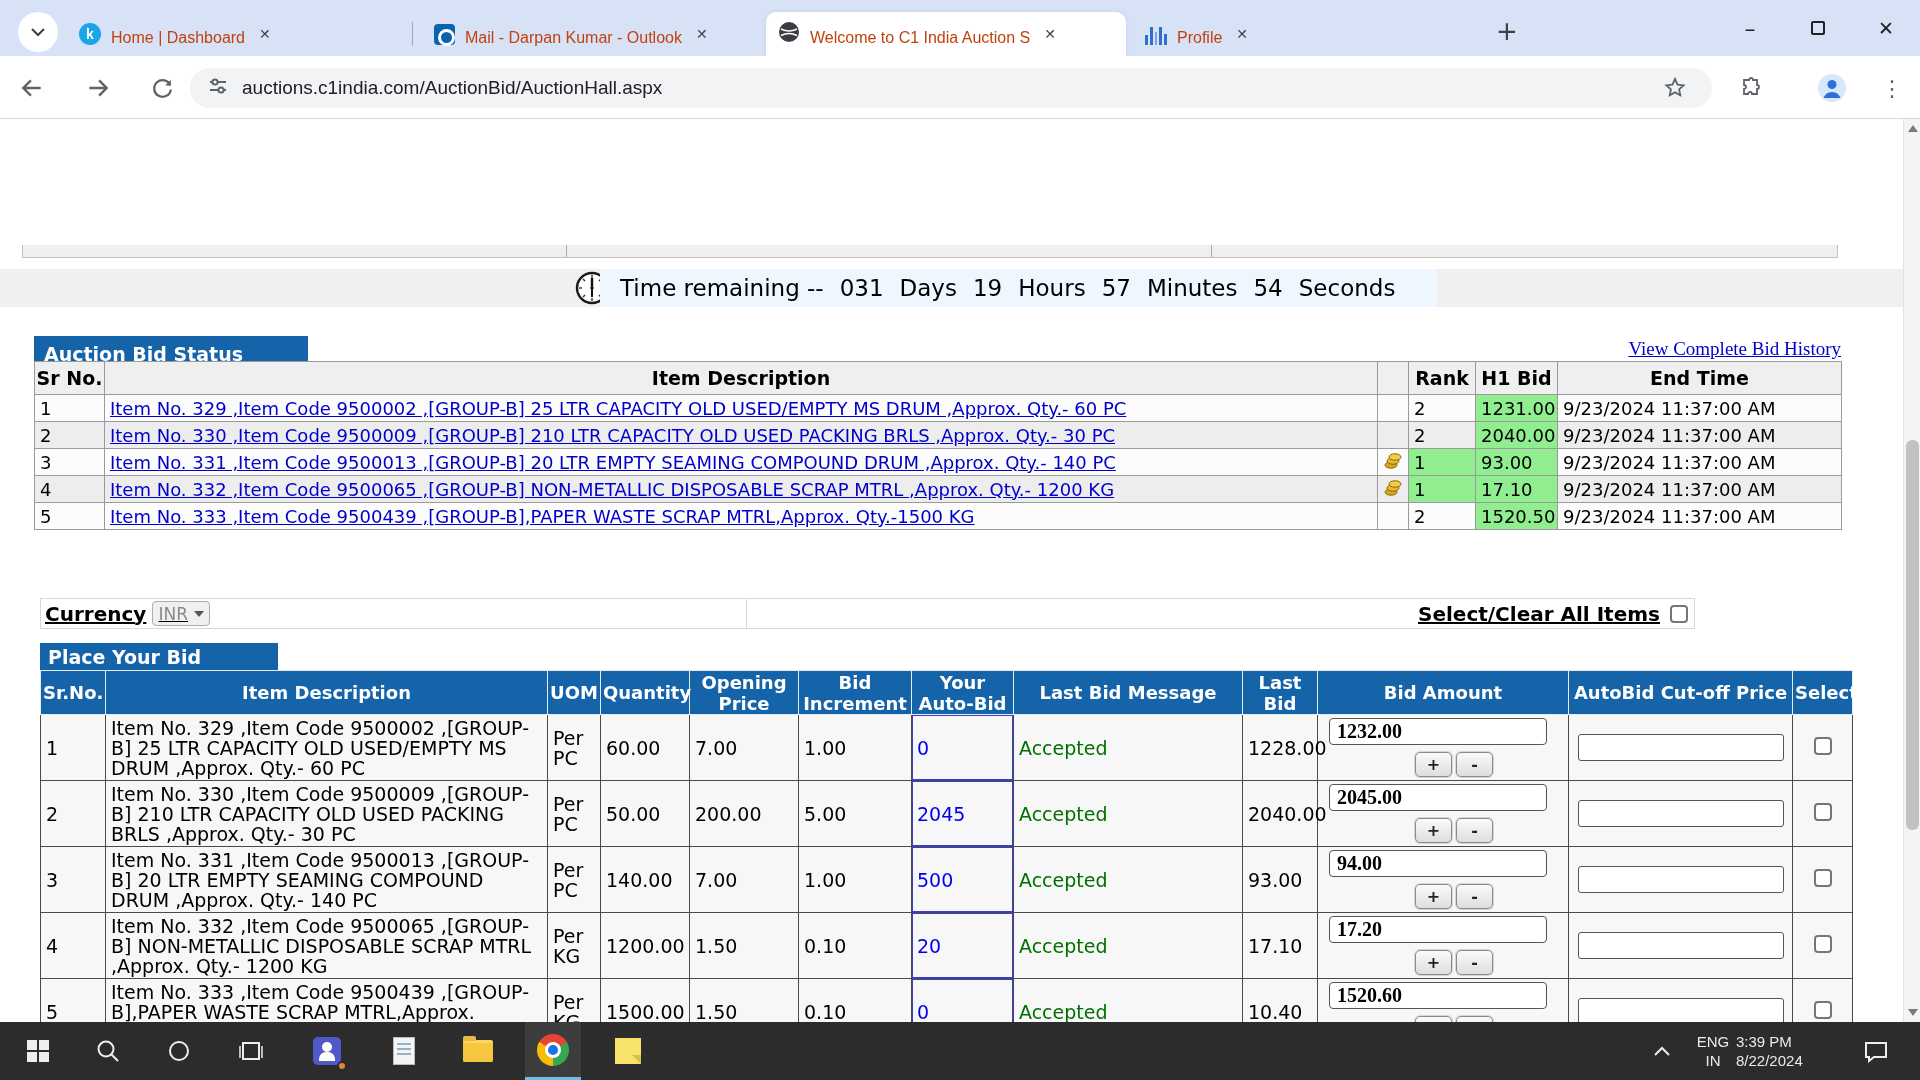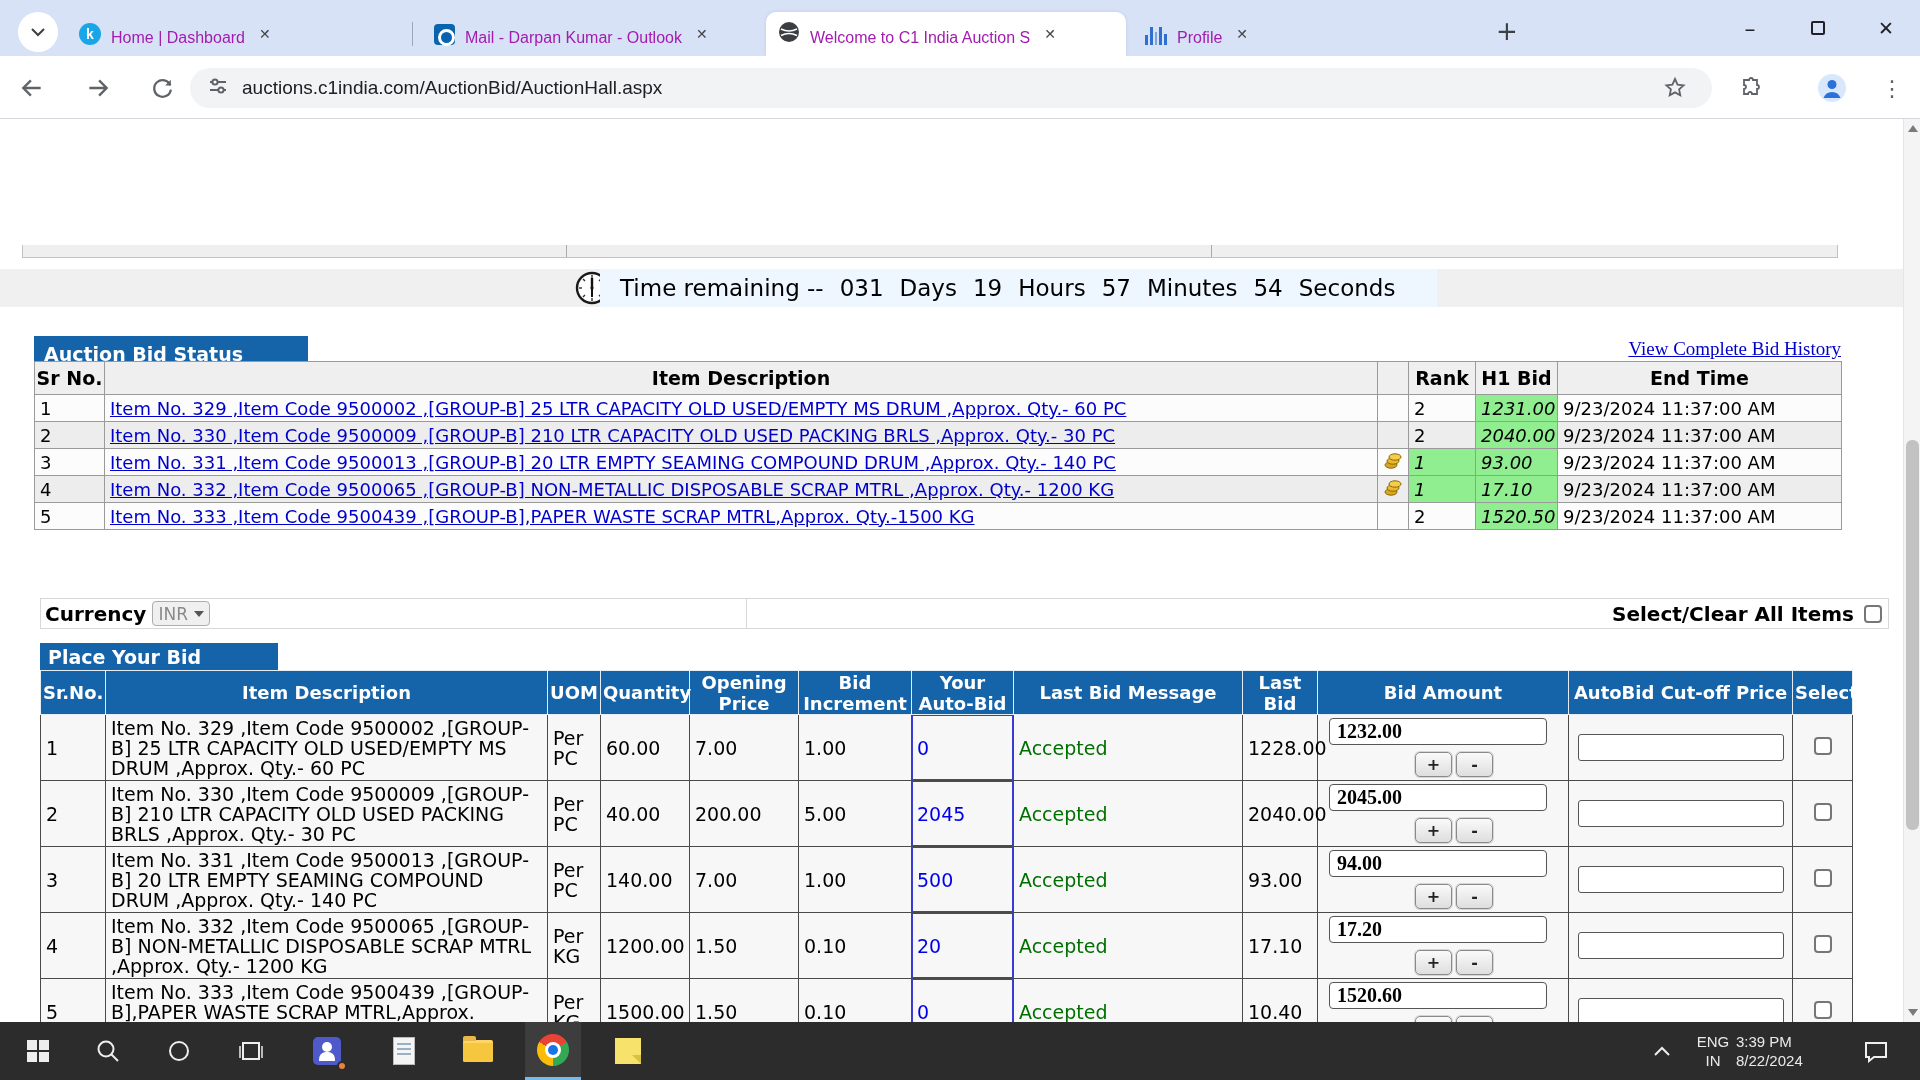--- a/index.html
+++ b/index.html
@@ -6,21 +6,21 @@
   html,body { width:1920px; height:1080px; overflow:hidden; background:#fff;
               font-family:"DejaVu Sans",sans-serif; }
   .stage { position:absolute; top:0; left:0; width:1920px; height:1080px; }
 
   
   .tabstrip { position:absolute; top:0; left:0; width:1920px; height:56px; background:#d7e2f7; }
   .tsearch { position:absolute; left:18px; top:12px; width:40px; height:40px; border-radius:50%;
              background:#fff; display:flex; align-items:center; justify-content:center; }
   .tab { position:absolute; top:12px; height:44px; display:flex; align-items:center;
          padding:0 12px; border-radius:10px 10px 0 0; }
-  .tab .title { font:16px "Liberation Sans",sans-serif; color:#a21caf; white-space:nowrap;
+  .tab .title { font:16px "Liberation Sans",sans-serif; color:#c2410c; white-space:nowrap;
                 overflow:hidden; max-width:240px;margin-top:8px; }
   .tab.active { background:#fff; box-shadow:0 0 4px rgba(0,0,0,.08); }
   .tab .fav { margin-right:10px; flex:0 0 auto; }
   .tab .x { margin-left:14px; font:14px "DejaVu Sans"; color:#444; cursor:default; }
   .tabsep { position:absolute; top:22px; width:1px; height:24px; background:#9aa7bd; }
   .fav-k { width:22px; height:22px; border-radius:50%; background:#18a6e8; color:#fff;
            font:bold 14px "Liberation Sans"; display:flex; align-items:center; justify-content:center; }
   .fav-outlook { width:21px; height:21px; border-radius:4px; background:#0a64ad; position:relative; }
   .fav-outlook::after { content:""; position:absolute; left:4px; top:5px; width:11px; height:11px;
            border:3px solid #fff; border-radius:50%; }
@@ -63,25 +63,25 @@
   table { border-collapse:collapse; table-layout:fixed; }
   
   .t1 { position:absolute; top:242px; left:34px; width:1807px; font-size:18px; }
   .t1 th { background:#efefef; border:1px solid #9a9a9a; height:33px; font-size:19px;
            color:#000; text-align:center; }
   .t1 td { border:1px solid #9a9a9a; height:27px; padding:1px 5px; white-space:nowrap;
            overflow:hidden; }
   .t1 tbody tr:nth-child(odd) { background:#fcfcfc; }
   .t1 tbody tr:nth-child(even) { background:#ededed; }
   .t1 a { color:#0000cc; text-decoration:underline; }
-  .green { background:#90ee90 !important;font-style:italic; }
+  .green { background:#90ee90 !important; }
   .c-ico { text-align:center; padding:0 !important; }
 
   
-  .currrow { position:absolute; top:479px; left:40px; width:1849px; height:31px; display:flex; }
+  .currrow { position:absolute; top:479px; left:40px; width:1655px; height:31px; display:flex;text-decoration:underline; }
   .currcell { width:707px; border:1px solid #d8d8d8; display:flex; align-items:center; padding-left:4px; }
   .selallcell { flex:1; border:1px solid #d8d8d8; border-left:none; display:flex; align-items:center;
                 justify-content:flex-end; padding-right:6px; }
   .blabel { font-weight:bold; font-size:20px; color:#000; }
   .selbox { width:58px; height:25px; margin-left:6px; background:#f0f0f0; border:1px solid #adadad;
             border-radius:4px; display:flex; align-items:center; justify-content:center; gap:6px; }
   .selbox em { font-style:normal; font:17px "DejaVu Sans"; color:#8a8a8a; }
   .chevron { width:0; height:0; border-left:5px solid transparent; border-right:5px solid transparent;
              border-top:6px solid #555; }
   input[type=checkbox] { appearance:none; -webkit-appearance:none; width:18px; height:18px;
@@ -449,21 +449,21 @@
           </td>
           <td class="t2-cut">
               <input type="text" style="">
             </td>
           <td class="t2-sel"><input type="checkbox" style=""></td>
         </tr>
         <tr>
           <td>2</td>
           <td>Item No. 330 ,Item Code 9500009 ,[GROUP-B] 210 LTR CAPACITY OLD USED PACKING BRLS ,Approx. Qty.- 30 PC</td>
           <td>Per PC</td>
-          <td>40.00</td>
+          <td>50.00</td>
           <td>200.00</td>
           <td>5.00</td>
           <td class="t2-auto">2045</td>
           <td class="t2-msg">Accepted</td>
           <td>2040.00</td>
           <td class="t2-amt">
             <input type="text" value="2045.00" style="">
             <span class="steppers">
                 <button class="step">+</button>
                 <button class="step">-</button>

